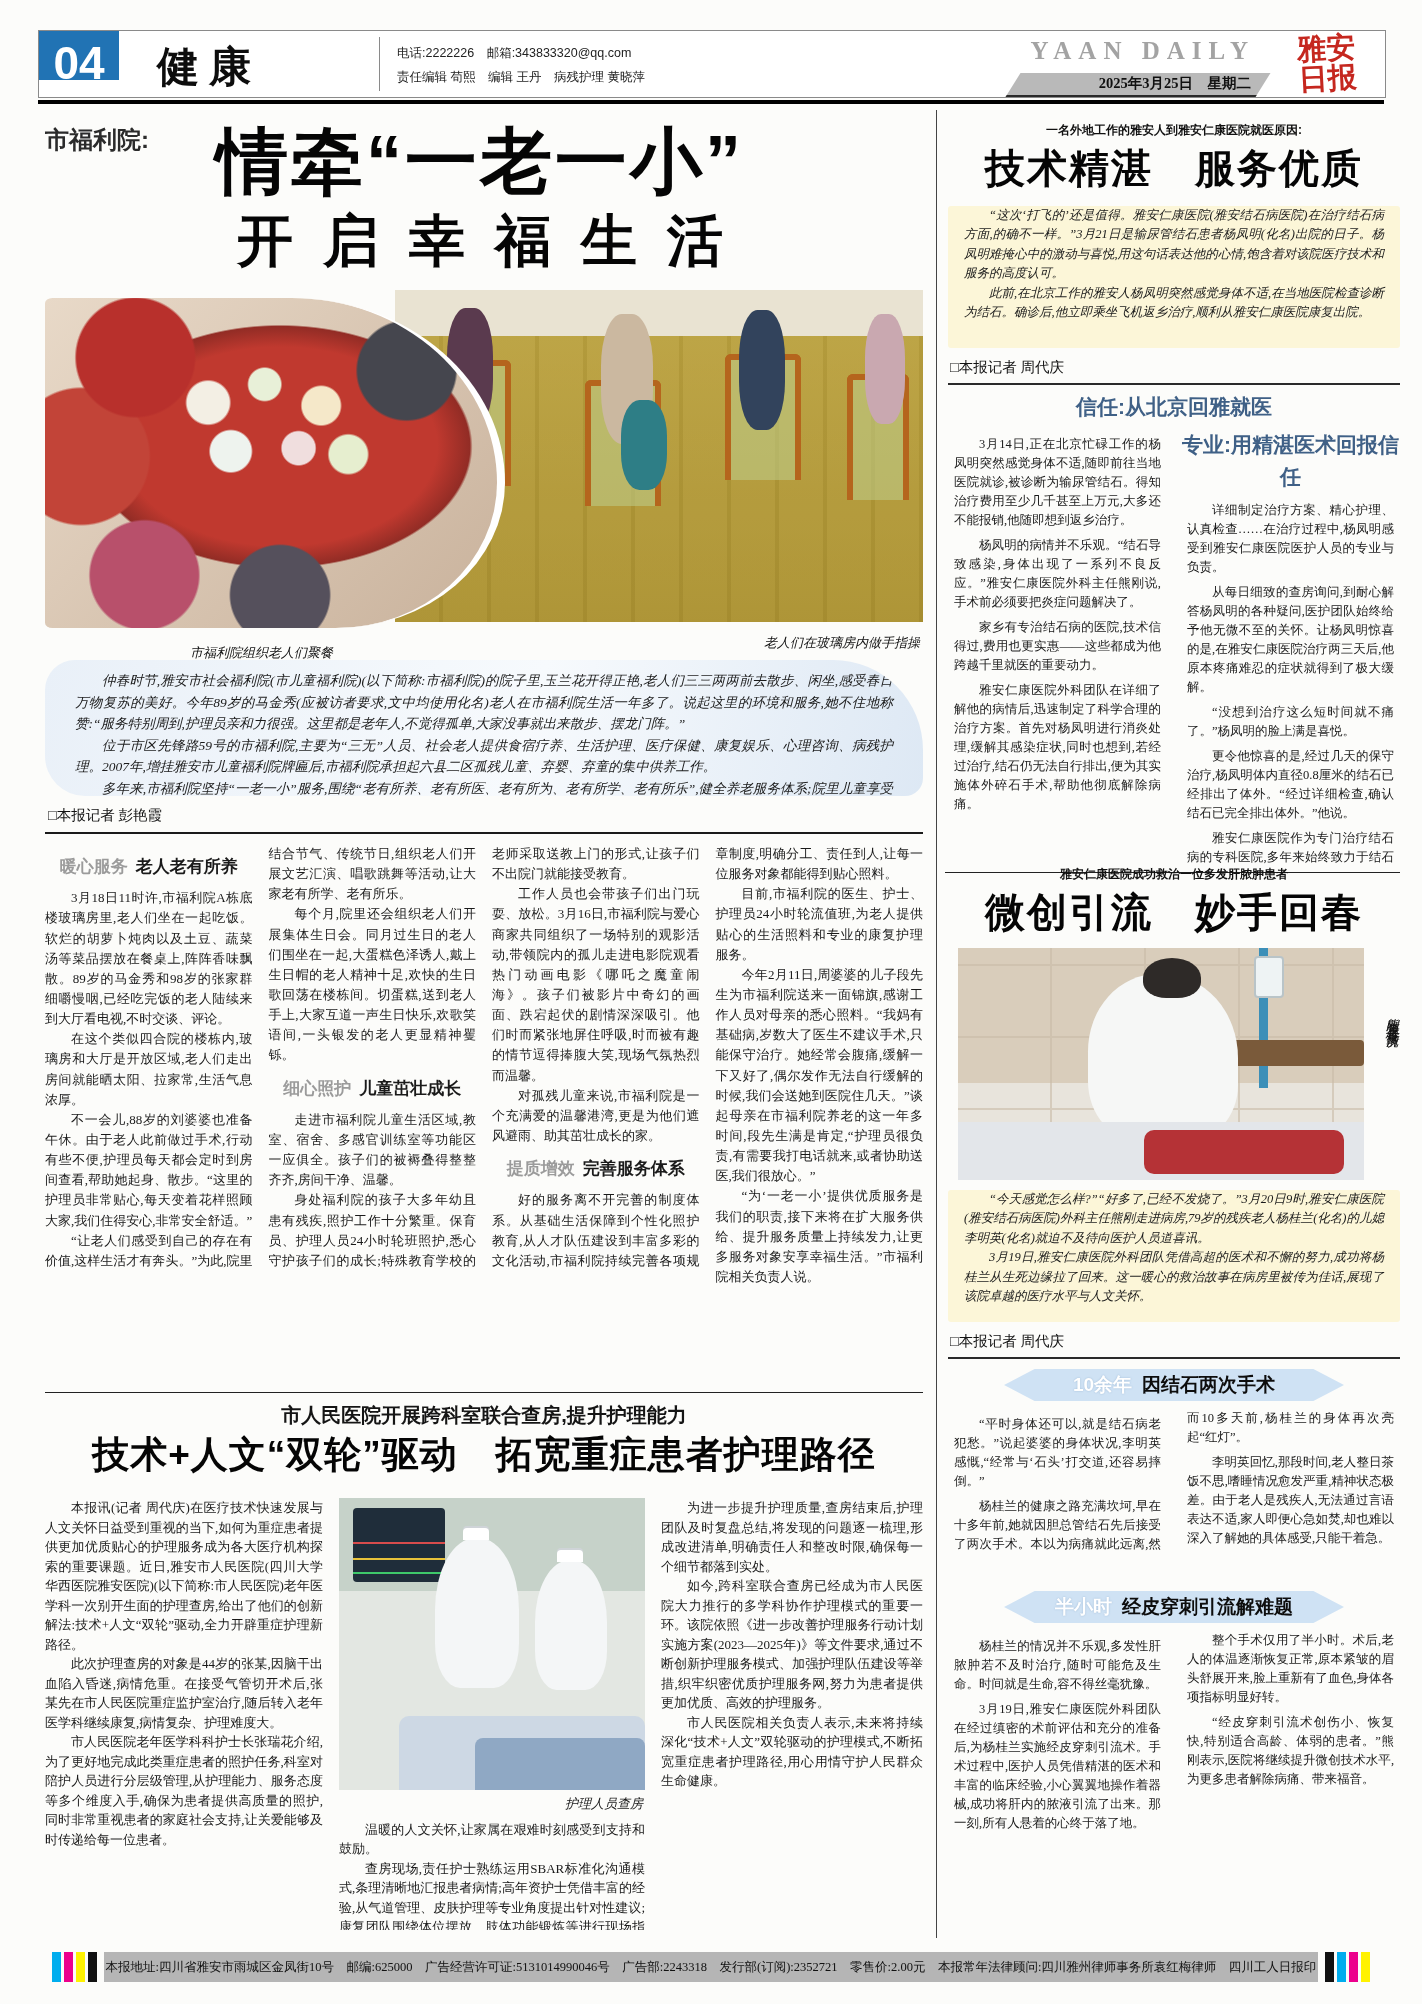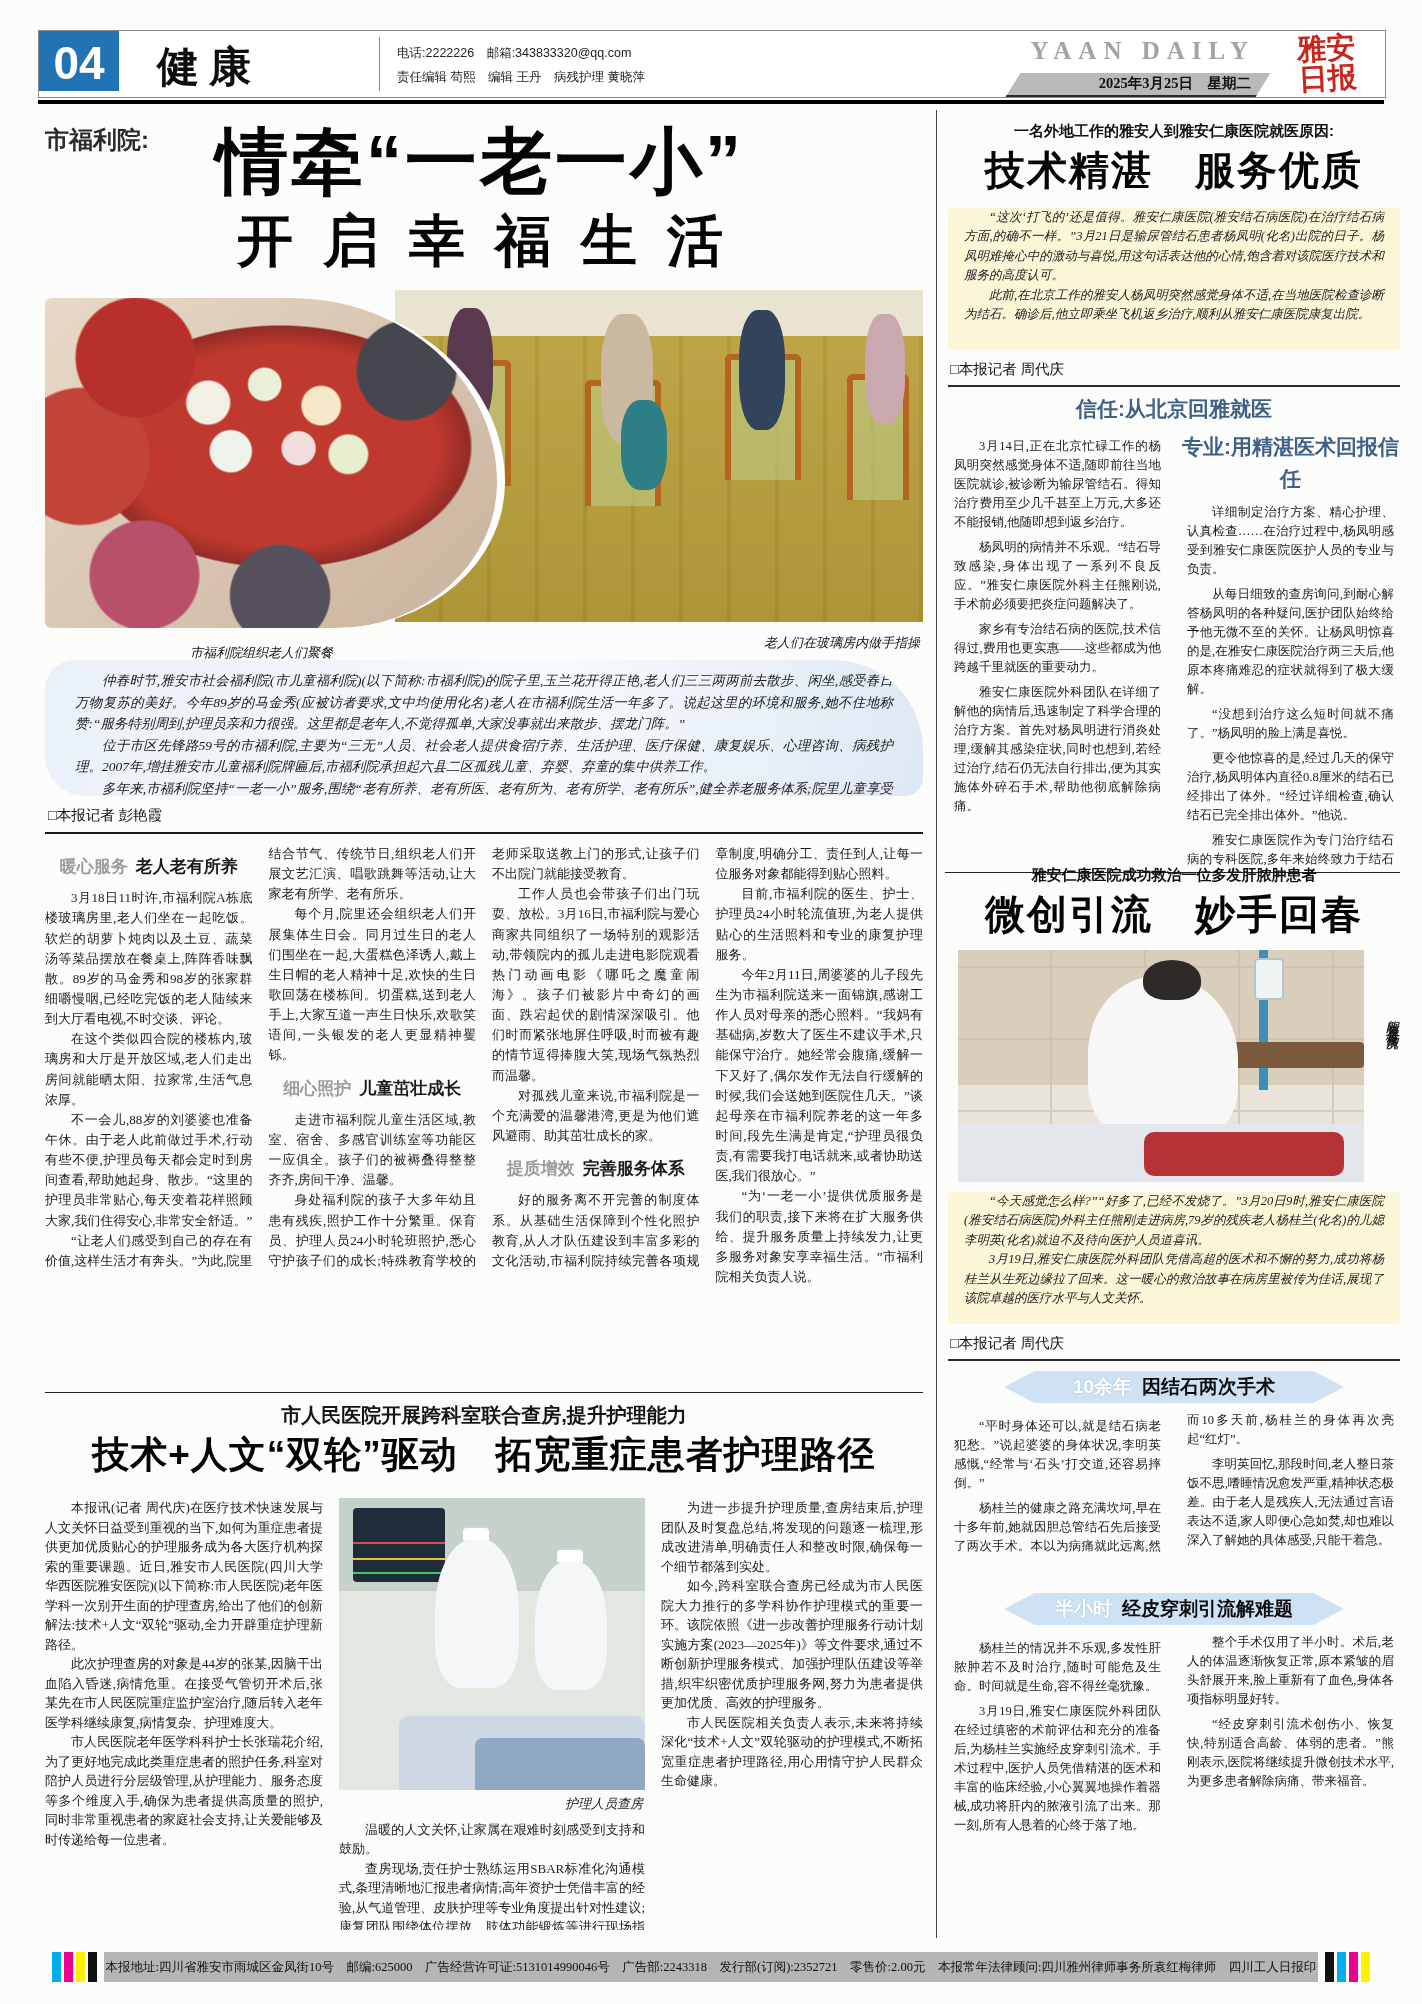--- a/index.html
+++ b/index.html
@@ -1,20 +1,20 @@
 <!DOCTYPE html>
 <html><head>
 <meta charset="utf-8">
 <style>
   html,body{margin:0;padding:0;background:#e9e9e4;}
   .page{position:relative;width:1422px;height:2004px;margin:0 auto;background:#fcfcfa;
         font-family:"Liberation Serif",serif;color:#1a1a1a;overflow:hidden;}
   
   .hdr{position:absolute;left:38px;top:30px;width:1346px;height:66px;border:1px solid #8a8a8a;background:#fff;}
-  .hdr-pagenum{position:absolute;left:0;top:0;width:80px;height:60px;background:#2173b4;color:#fff;
+  .hdr-pagenum{position:absolute;left:0;top:0;width:80px;height:49px;background:#2173b4;color:#fff;
       font-family:"Liberation Sans",sans-serif;font-size:46px;font-weight:bold;text-align:center;line-height:64px;}
   .hdr-section{position:absolute;left:118px;top:8px;width:210px;font-family:"Liberation Sans",sans-serif;
       font-size:42px;font-weight:900;letter-spacing:10px;color:#0d0d0d;}
   .hdr-div{position:absolute;left:340px;top:6px;width:1px;height:54px;background:#8a8a8a;}
   .hdr-contact{position:absolute;left:358px;top:10px;font-size:12.5px;color:#222;line-height:24px;
       font-family:"Liberation Sans",sans-serif;}
   .hdr-mast{position:absolute;right:130px;top:6px;text-align:right;}
   .hdr-mast-en{font-family:"Liberation Serif",serif;font-size:25px;letter-spacing:7px;color:#a3a3a3;font-weight:bold;}
   .hdr-date-wrap{position:relative;margin-top:6px;height:24px;}
   .hdr-date-band{position:absolute;right:-8px;top:2px;width:250px;height:22px;background:#b9b9b9;
@@ -88,21 +88,21 @@
   .photo-ward{position:relative;width:306px;height:292px;overflow:hidden;
       background:linear-gradient(180deg,#c6d2c9 0 32%,#e3e7e2 32% 100%);}
   .monitor{position:absolute;left:14px;top:10px;width:92px;height:74px;background:#1f2d3a;border-radius:4px;
       background-image:linear-gradient(0deg,transparent 0 8px,#3ec86a 8px 10px,transparent 10px 22px,#e8c23a 22px 24px,transparent 24px 38px,#d84c4c 38px 40px,transparent 40px);}
   .nurse{position:absolute;border-radius:48% 48% 30% 30%;background:#f4f6f7;}
   .nursecap{position:absolute;width:26px;height:12px;background:#fff;border-radius:4px 4px 0 0;box-shadow:0 -2px 0 #cfd4d8;}
   .bedpatient{position:absolute;left:60px;bottom:0;width:246px;height:74px;background:#cdd8e4;border-radius:10px 10px 0 0;}
   .blanket-b{position:absolute;right:0;bottom:0;width:170px;height:52px;background:#8fa8c4;border-radius:8px 8px 0 0;}
   .ward-cap{margin:4px 2px 6px 0;text-align:right;font-size:13px;font-style:italic;}
   
-  .r-kicker{text-align:center;font-family:"Liberation Sans",sans-serif;font-size:15px;font-weight:bold;color:#111;}
+  .r-kicker{text-align:center;font-family:"Liberation Sans",sans-serif;font-size:12px;font-weight:bold;color:#111;}
   .r-headline{text-align:center;font-family:"Liberation Sans",sans-serif;font-size:40px;font-weight:900;
       color:#050505;letter-spacing:2px;margin:2px 0 0 0;}
   .lead{box-sizing:border-box;background:#fcf6d8;border-radius:3px;padding:0 16px;
       font-style:italic;font-size:12.5px;line-height:1.55;overflow:hidden;}
   .r-rule{height:2px;background:#2a2a2a;margin:6px 0;}
   .r-subhead{text-align:center;font-family:"Liberation Sans",sans-serif;font-size:21px;font-weight:900;color:#3f6086;margin:8px 0;}
   .r-body{column-count:2;column-gap:14px;font-size:12.5px;line-height:1.52;text-align:justify;overflow:hidden;}
   .r-body p{margin:6px;text-indent:2em;}
   .r-body .r-subhead-in{break-inside:avoid;text-align:center;font-family:"Liberation Sans",sans-serif;
       font-size:21px;font-weight:900;color:#3f6086;margin:12px 0 8px 0;text-indent:0;}

